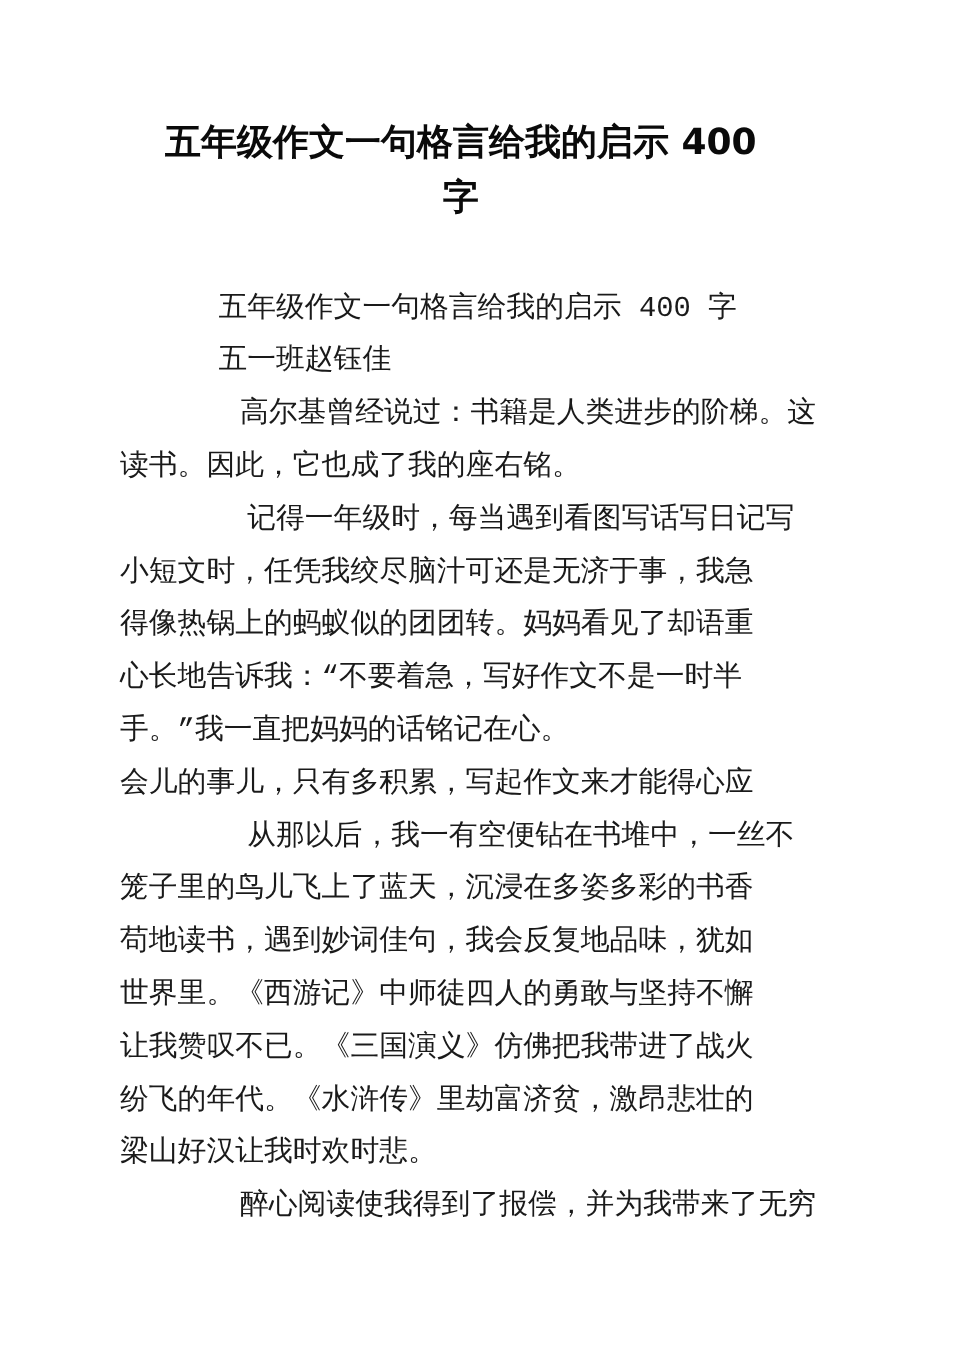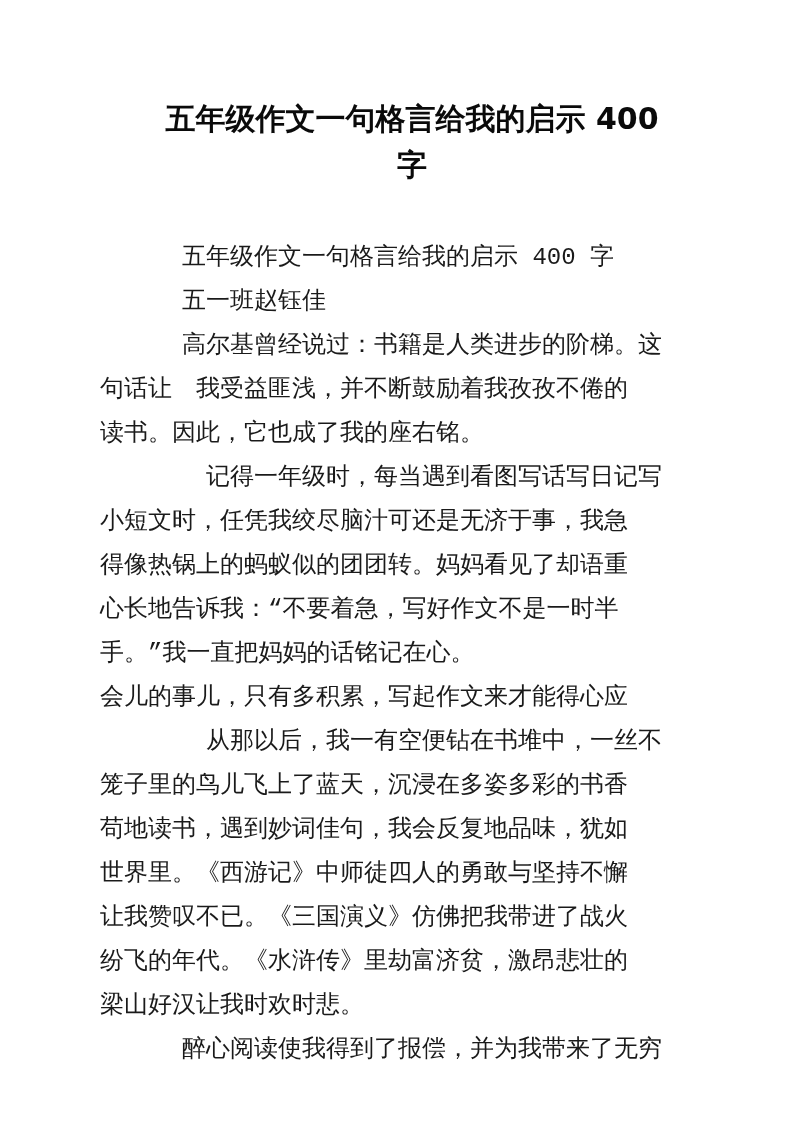--- a/index.html
+++ b/index.html
@@ -16,21 +16,21 @@
     }
     .page {
       position: absolute;
       left: 0; top: 0;
       width: 800px;
       height: 1132px;
       background: #ffffff;
     }
     .title {
       position: absolute;
-      left: 132px;
+      left: 104px;
       top: 96px;
       width: 560px;
       text-align: center;
       font-family: "DejaVu Sans", "Liberation Sans", sans-serif;
       font-weight: bold;
       font-size: 30px;
       line-height: 46px;
       color: #0a0a0a;
       margin: 0;
     }
@@ -44,38 +44,37 @@
       line-height: 44px;
       color: #1a1a1a;
     }
     .line {
       display: block;
       white-space: pre;
       height: 44px;
       overflow: visible;
     }
     .ind1 { padding-left: 82px; }
-    .ind2 { padding-left: 82px; }
+    .ind2 { padding-left: 82px; text-align: right; }
     .ind3 { padding-left: 106px; }
     .flush { padding-left: 0; }
   </style>
 </head>
 <body>
 
 <div class="page">
   <div class="title">
     <div>五年级作文一句格言给我的启示 400</div>
     <div>字</div>
   </div>
 
   <div class="body-text">
     <span class="line ind1">五年级作文一句格言给我的启示 400 字</span>
     <span class="line ind1">五一班赵钰佳</span>
     <span class="line ind2">高尔基曾经说过：书籍是人类进步的阶梯。这</span>
-    <span class="line flush">句话让　我受益匪浅，并不断鼓励着我孜孜不倦的</span>
     <span class="line flush">读书。因此，它也成了我的座右铭。</span>
     <span class="line ind3">记得一年级时，每当遇到看图写话写日记写</span>
     <span class="line flush">小短文时，任凭我绞尽脑汁可还是无济于事，我急</span>
     <span class="line flush">得像热锅上的蚂蚁似的团团转。妈妈看见了却语重</span>
     <span class="line flush">心长地告诉我：“不要着急，写好作文不是一时半</span>
     <span class="line flush">手。”我一直把妈妈的话铭记在心。</span>
     <span class="line flush">会儿的事儿，只有多积累，写起作文来才能得心应</span>
     <span class="line ind3">从那以后，我一有空便钻在书堆中，一丝不</span>
     <span class="line flush">笼子里的鸟儿飞上了蓝天，沉浸在多姿多彩的书香</span>
     <span class="line flush">苟地读书，遇到妙词佳句，我会反复地品味，犹如</span>

